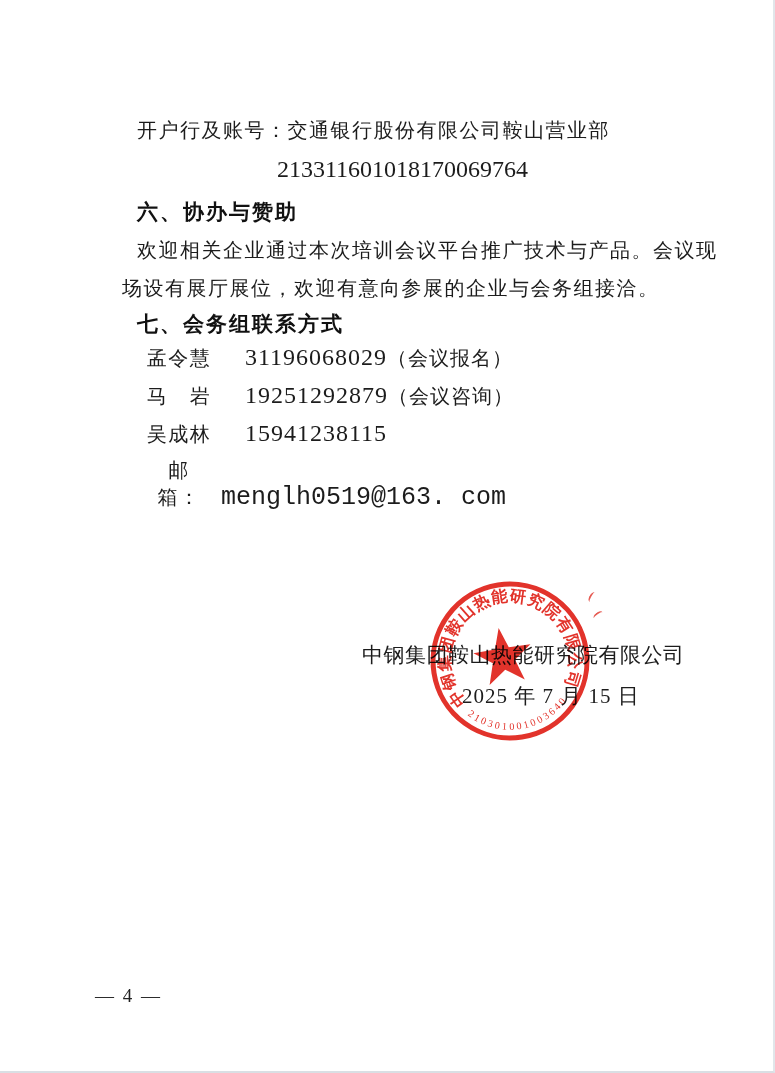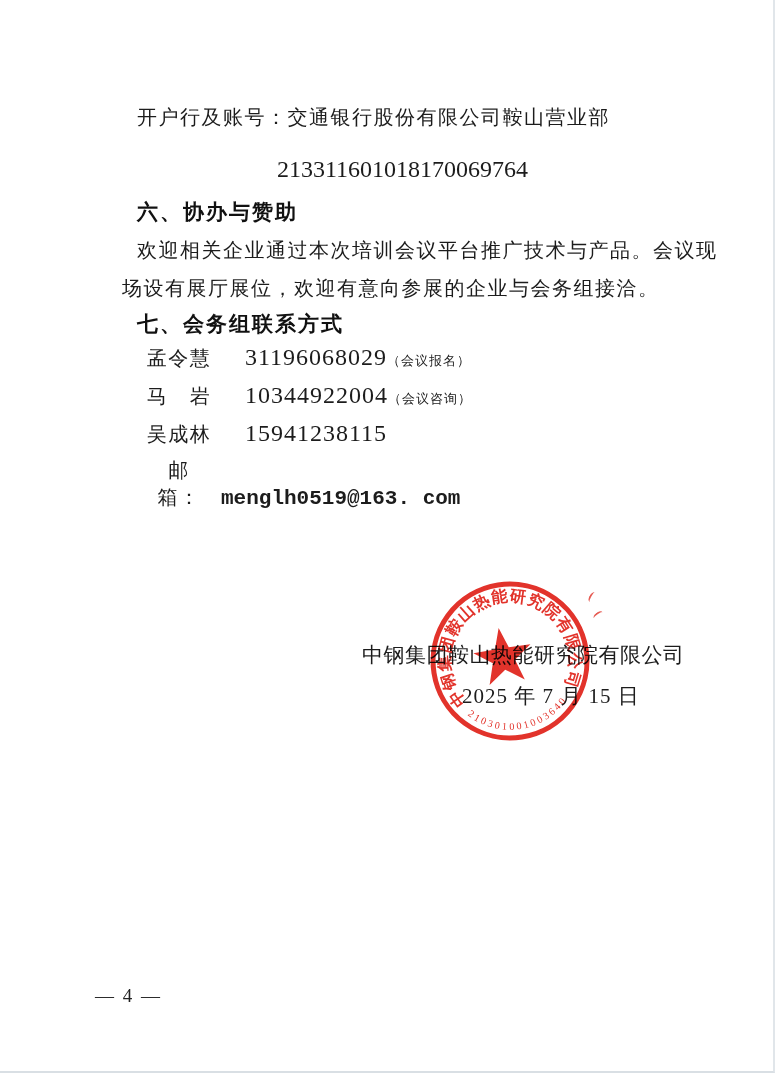--- a/index.html
+++ b/index.html
@@ -33,27 +33,26 @@
   }
   .contact-row { position: absolute; left: 137px; height: 30px; }
   .c-name {
     display: inline-block;
     width: 84px;
     font-size: 20px;
     letter-spacing: 1.5px;
     text-align: center;
   }
   .c-phone { font-size: 24px; margin-left: 24px; letter-spacing: 1px; }
-  .c-note { font-size: 13px; letter-spacing: 1px; text-align: right; }
+  .c-note { font-size: 20px; letter-spacing: 1px; text-align: right; }
   .c-email {
     font-family: "Liberation Mono", "DejaVu Sans Mono", monospace;
-    font-size: 21px;
+    font-size: 25px;
     margin-left: 0;
     letter-spacing: 0;
-    font-weight: bold;
   }
   .sig-company { font-size: 21px; letter-spacing: 0.5px; z-index: 3; }
   .sig-date { font-size: 21px; letter-spacing: 1px; z-index: 3; font-family: Liberation Serif, serif; }
   .page-num { font-size: 19px; letter-spacing: 2px; color: #222; }
   .stamp-wrap {
     position: absolute;
     left: 427px;
     top: 578px;
     width: 166px;
     height: 166px;
@@ -70,38 +69,38 @@
     border-radius: 60% 0 0 60%;
     opacity: 0.8;
     z-index: 4;
   }
   .smudge-1 { left: 589px; top: 592px; transform: rotate(28deg); }
   .smudge-2 { left: 595px; top: 610px; transform: rotate(55deg); }
 </style>
 </head>
 <body>
 
-<div class="abs cjk" style="left:137px; top:104px;">开户行及账号：交通银行股份有限公司鞍山营业部</div>
+<div class="abs cjk" style="left:137px; top:117px;">开户行及账号：交通银行股份有限公司鞍山营业部</div>
 
 <div class="abs num" style="left:277px; top:156px; letter-spacing:0;">213311601018170069764</div>
 
 <div class="abs heading" style="left:137px; top:198px;">六、协办与赞助</div>
 
 <div class="abs cjk" style="left:137px; top:237px;">欢迎相关企业通过本次培训会议平台推广技术与产品。会议现</div>
 
 <div class="abs cjk" style="left:97px; top:275px;margin-left:25px;">场设有展厅展位，欢迎有意向参展的企业与会务组接洽。</div>
 
 <div class="abs heading" style="left:137px; top:310px;">七、会务组联系方式</div>
 
 <div class="contact-row" style="top:344px;">
   <span class="c-name">孟令慧</span><span class="c-phone">31196068029</span><span class="c-note">（会议报名）</span>
 </div>
 
 <div class="contact-row" style="top:382px;">
-  <span class="c-name">马　岩</span><span class="c-phone">10344922004</span><span class="c-note">（会议咨询）</span>
+  <span class="c-name">马　岩</span><span class="c-phone">19251292879</span><span class="c-note">（会议咨询）</span>
 </div>
 
 <div class="contact-row" style="top:420px;">
   <span class="c-name">吴成林</span><span class="c-phone">15941238115</span>
 </div>
 
 <div class="contact-row" style="top:457px;">
   <span class="c-name">邮　箱：</span><span class="c-email">menglh0519@163. com</span>
 </div>
 

